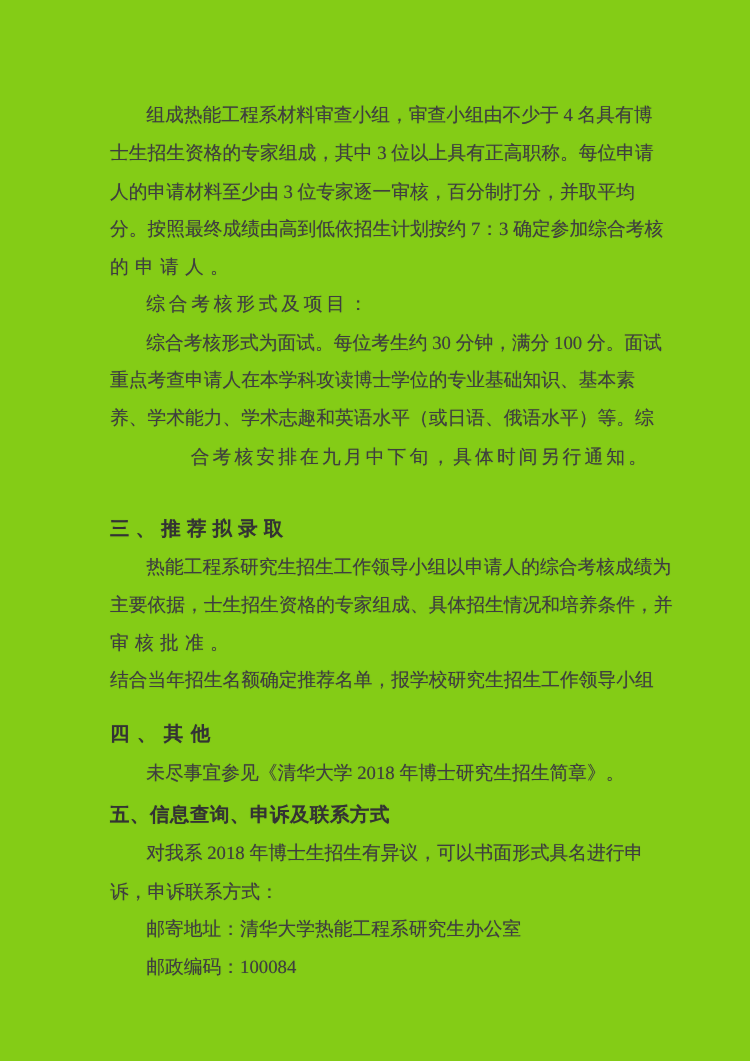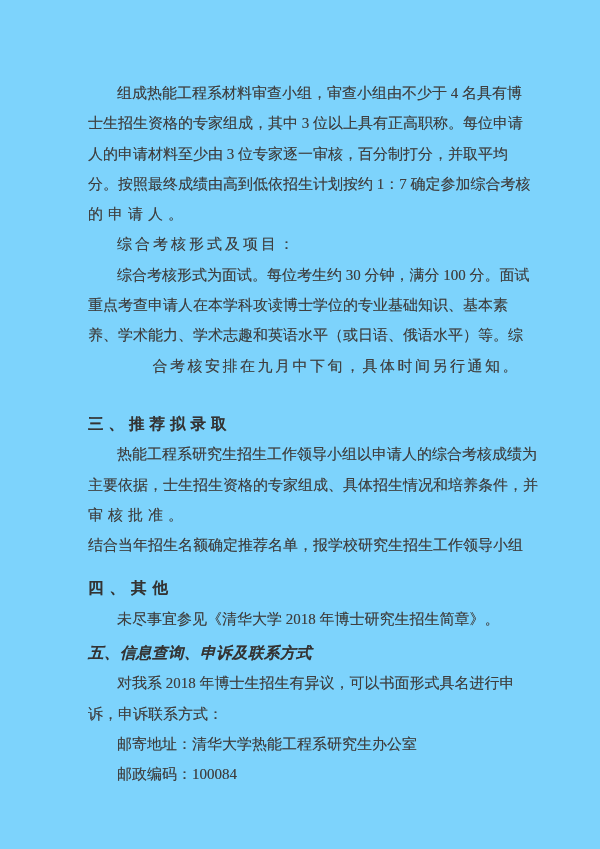--- a/index.html
+++ b/index.html
@@ -4,21 +4,21 @@
 <style>
   html, body {
     margin: 0;
     padding: 0;
     background: #ffffff;
   }
   .page {
     position: relative;
     width: 600px;
     height: 849px;
-    background: #7dd3fc;
+    background: #84cc16;
     overflow: hidden;
     font-family: "Liberation Serif", "DejaVu Serif", serif;
   }
   .doc-body {
     position: absolute;
     left: 88px;
     top: 78px;
     width: 432px;
     font-size: 15px;
     color: #3f3f3f;
@@ -47,21 +47,21 @@
 </style>
 </head>
 <body>
 
 <div class="page">
   <div class="doc-body" id="doc-body" style="color: rgb(63, 63, 63);">
       <div class="para">
         <div class="line indent">组成热能工程系材料审查小组，审查小组由不少于 4 名具有博</div>
         <div class="line">士生招生资格的专家组成，其中 3 位以上具有正高职称。每位申请</div>
         <div class="line">人的申请材料至少由 3 位专家逐一审核，百分制打分，并取平均</div>
-        <div class="line">分。按照最终成绩由高到低依招生计划按约 1：7 确定参加综合考核</div>
+        <div class="line">分。按照最终成绩由高到低依招生计划按约 7：3 确定参加综合考核</div>
         <div class="line" style="letter-spacing: 5px;">的申请人。</div>
       </div>
       <div class="para">
         <div class="line indent" style="letter-spacing: 3px;">综合考核形式及项目：</div>
       </div>
       <div class="para">
         <div class="line indent">综合考核形式为面试。每位考生约 30 分钟，满分 100 分。面试</div>
         <div class="line">重点考查申请人在本学科攻读博士学位的专业基础知识、基本素</div>
         <div class="line">养、学术能力、学术志趣和英语水平（或日语、俄语水平）等。综</div>
         <div class="line" style="letter-spacing: 2.5px; text-align: right;">合考核安排在九月中下旬，具体时间另行通知。</div>
@@ -70,21 +70,21 @@
       <div class="para">
         <div class="line indent">热能工程系研究生招生工作领导小组以申请人的综合考核成绩为</div>
         <div class="line">主要依据，士生招生资格的专家组成、具体招生情况和培养条件，并</div>
         <div class="line" style="letter-spacing: 5px;">审核批准。</div>
         <div class="line">结合当年招生名额确定推荐名单，报学校研究生招生工作领导小组</div>
       </div>
       <div class="heading" style="color: rgb(51, 51, 51); letter-spacing: 6px; margin-top: 13px;">四、其他</div>
       <div class="para">
         <div class="line indent">未尽事宜参见《清华大学 2018 年博士研究生招生简章》。</div>
       </div>
-      <div class="heading" style="color: rgb(51, 51, 51); letter-spacing: 0.5px; font-style: italic;">五、信息查询、申诉及联系方式</div>
+      <div class="heading" style="color: rgb(51, 51, 51); letter-spacing: 0.5px;">五、信息查询、申诉及联系方式</div>
       <div class="para">
         <div class="line indent">对我系 2018 年博士生招生有异议，可以书面形式具名进行申</div>
         <div class="line">诉，申诉联系方式：</div>
       </div>
       <div class="para">
         <div class="line indent">邮寄地址：清华大学热能工程系研究生办公室</div>
       </div>
       <div class="para">
         <div class="line indent">邮政编码：100084</div>
       </div>

